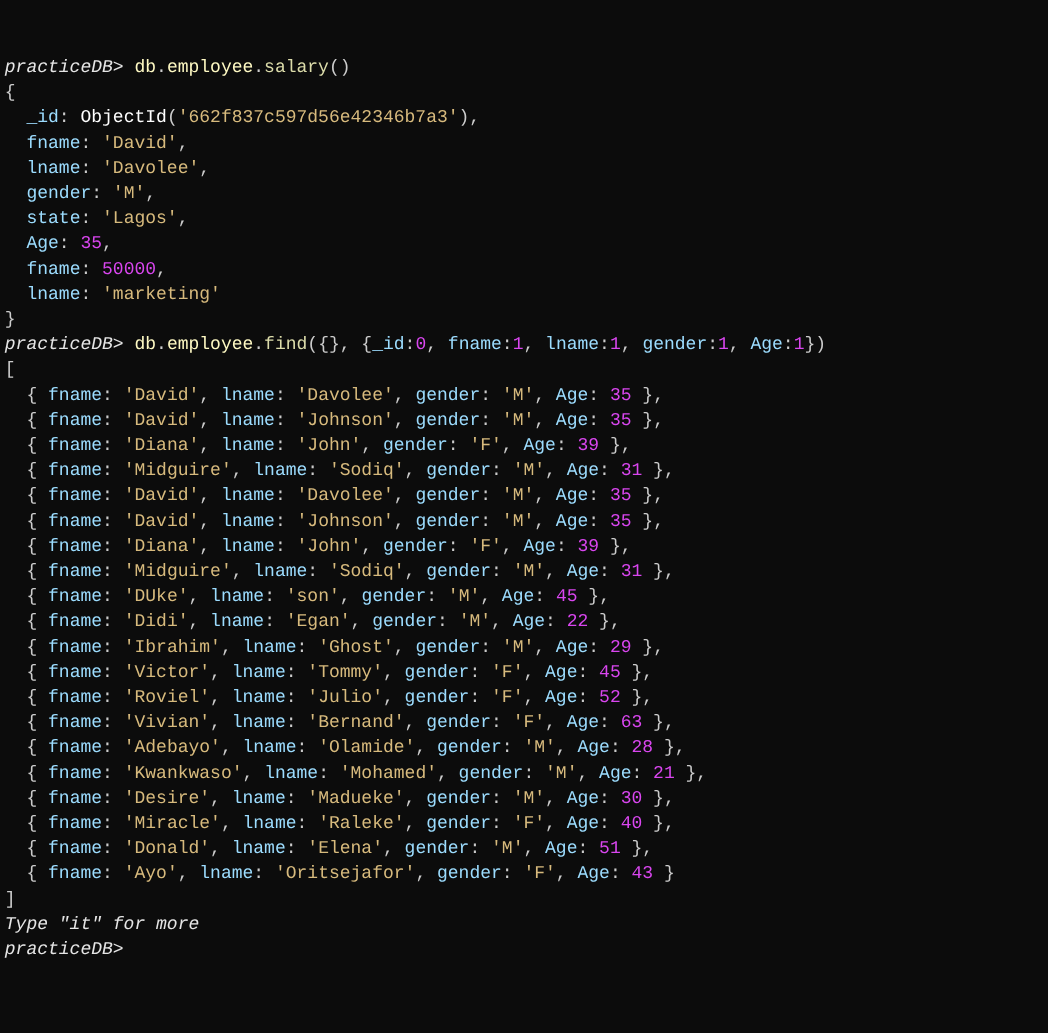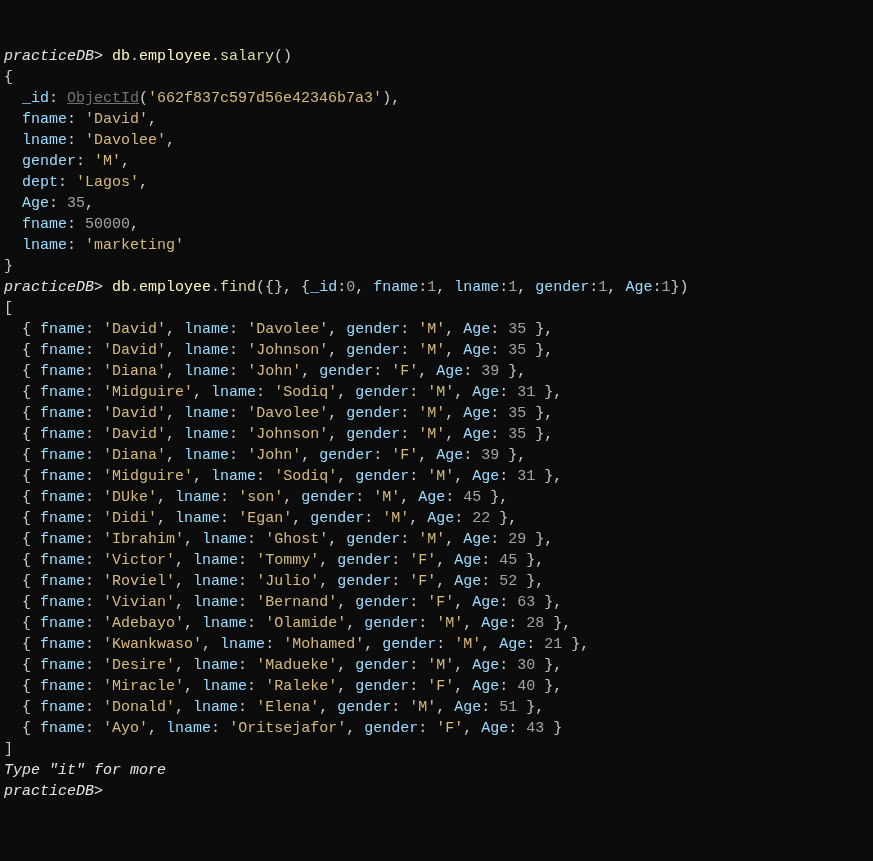--- a/index.html
+++ b/index.html
@@ -9,38 +9,38 @@
     font-size: 15px;
     line-height: 21px;
     margin: 0;
     padding: 4px;
     white-space: pre;
     width: 873px;
     box-sizing: border-box;
   }
   .prompt { color: #e5e5e5; font-style: italic; }
   .str { color: #d7ba7d; }
-  .num { color: #a3a3a3; }
+  .num { color: #d946ef; }
   .key { color: #9cdcfe; }
   .fn { color: #dcdcaa; }
-  .obj { color: #737373; text-decoration: underline; }
+  .obj { color: #ffffff; }
   .pun { color: #cccccc; }
   .id { color: #fef9c3; }
   .caret { color: #cccccc; }
 </style>
 </head>
 <body>
 
 <div id="terminal"><span class="prompt">practiceDB&gt; </span><span class="id">db</span><span class="pun">.</span><span class="id">employee</span><span class="pun">.</span><span class="fn">salary</span><span class="pun">()</span>
 <span class="pun">{</span>
   <span class="key">_id</span><span class="pun">: </span><span class="obj">ObjectId</span><span class="pun">(</span><span class="str">'662f837c597d56e42346b7a3'</span><span class="pun">)</span><span class="pun">,</span>
   <span class="key">fname</span><span class="pun">: </span><span class="str">'David'</span><span class="pun">,</span>
   <span class="key">lname</span><span class="pun">: </span><span class="str">'Davolee'</span><span class="pun">,</span>
   <span class="key">gender</span><span class="pun">: </span><span class="str">'M'</span><span class="pun">,</span>
-  <span class="key">dept</span><span class="pun">: </span><span class="str">'Lagos'</span><span class="pun">,</span>
+  <span class="key">state</span><span class="pun">: </span><span class="str">'Lagos'</span><span class="pun">,</span>
   <span class="key">Age</span><span class="pun">: </span><span class="num">35</span><span class="pun">,</span>
   <span class="key">fname</span><span class="pun">: </span><span class="num">50000</span><span class="pun">,</span>
   <span class="key">lname</span><span class="pun">: </span><span class="str">'marketing'</span>
 <span class="pun">}</span>
 <span class="prompt">practiceDB&gt; </span><span class="id">db</span><span class="pun">.</span><span class="id">employee</span><span class="pun">.</span><span class="fn">find</span><span class="pun">({}, {</span><span class="key">_id</span><span class="pun">:</span><span class="num">0</span><span class="pun">, </span><span class="key">fname</span><span class="pun">:</span><span class="num">1</span><span class="pun">, </span><span class="key">lname</span><span class="pun">:</span><span class="num">1</span><span class="pun">, </span><span class="key">gender</span><span class="pun">:</span><span class="num">1</span><span class="pun">, </span><span class="key">Age</span><span class="pun">:</span><span class="num">1</span><span class="pun">})</span>
 <span class="pun">[</span>
   <span class="pun">{ </span><span class="key">fname</span><span class="pun">: </span><span class="str">'David'</span><span class="pun">, </span><span class="key">lname</span><span class="pun">: </span><span class="str">'Davolee'</span><span class="pun">, </span><span class="key">gender</span><span class="pun">: </span><span class="str">'M'</span><span class="pun">, </span><span class="key">Age</span><span class="pun">: </span><span class="num">35</span><span class="pun"> }</span><span class="pun">,</span>
   <span class="pun">{ </span><span class="key">fname</span><span class="pun">: </span><span class="str">'David'</span><span class="pun">, </span><span class="key">lname</span><span class="pun">: </span><span class="str">'Johnson'</span><span class="pun">, </span><span class="key">gender</span><span class="pun">: </span><span class="str">'M'</span><span class="pun">, </span><span class="key">Age</span><span class="pun">: </span><span class="num">35</span><span class="pun"> }</span><span class="pun">,</span>
   <span class="pun">{ </span><span class="key">fname</span><span class="pun">: </span><span class="str">'Diana'</span><span class="pun">, </span><span class="key">lname</span><span class="pun">: </span><span class="str">'John'</span><span class="pun">, </span><span class="key">gender</span><span class="pun">: </span><span class="str">'F'</span><span class="pun">, </span><span class="key">Age</span><span class="pun">: </span><span class="num">39</span><span class="pun"> }</span><span class="pun">,</span>
   <span class="pun">{ </span><span class="key">fname</span><span class="pun">: </span><span class="str">'Midguire'</span><span class="pun">, </span><span class="key">lname</span><span class="pun">: </span><span class="str">'Sodiq'</span><span class="pun">, </span><span class="key">gender</span><span class="pun">: </span><span class="str">'M'</span><span class="pun">, </span><span class="key">Age</span><span class="pun">: </span><span class="num">31</span><span class="pun"> }</span><span class="pun">,</span>

